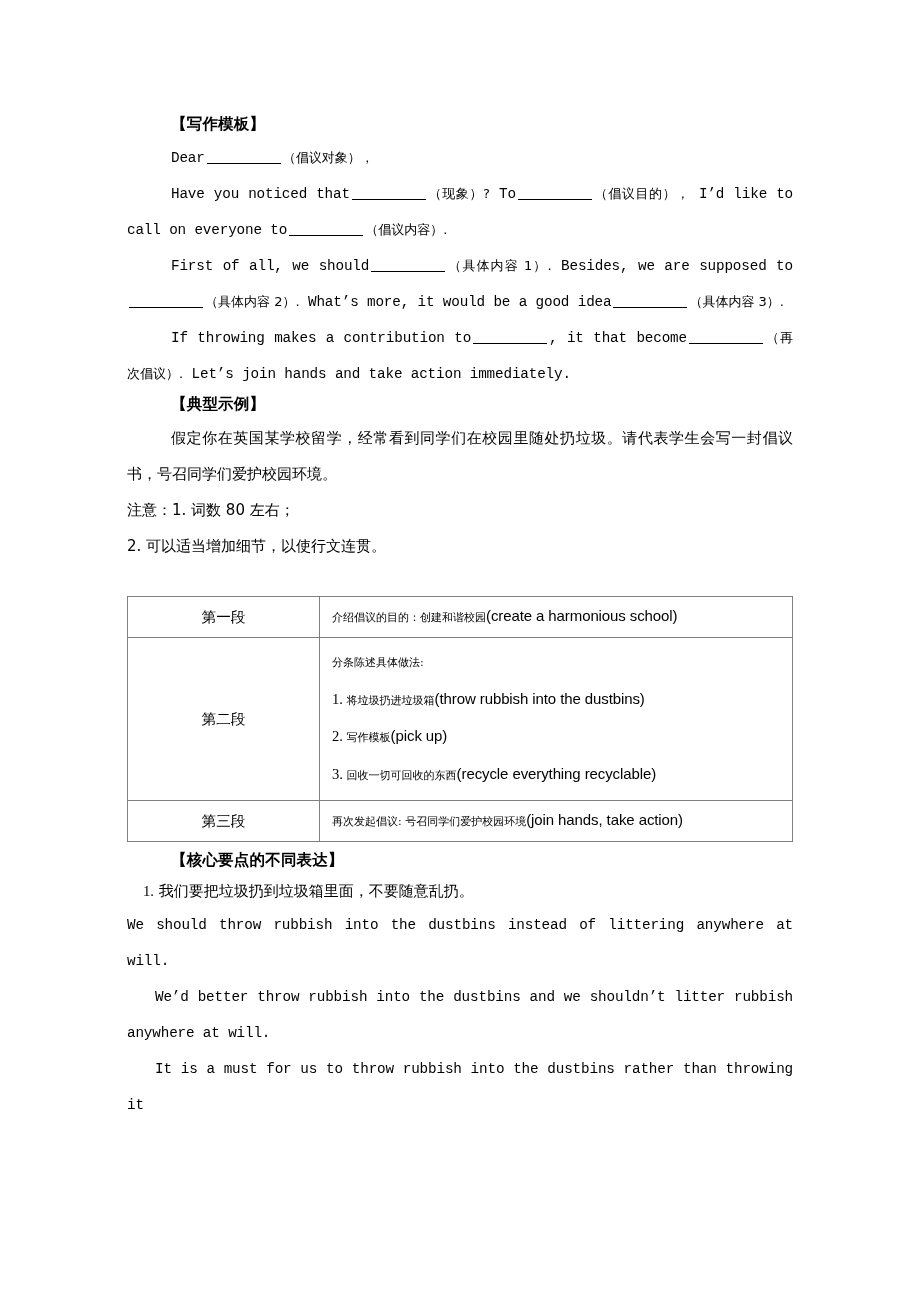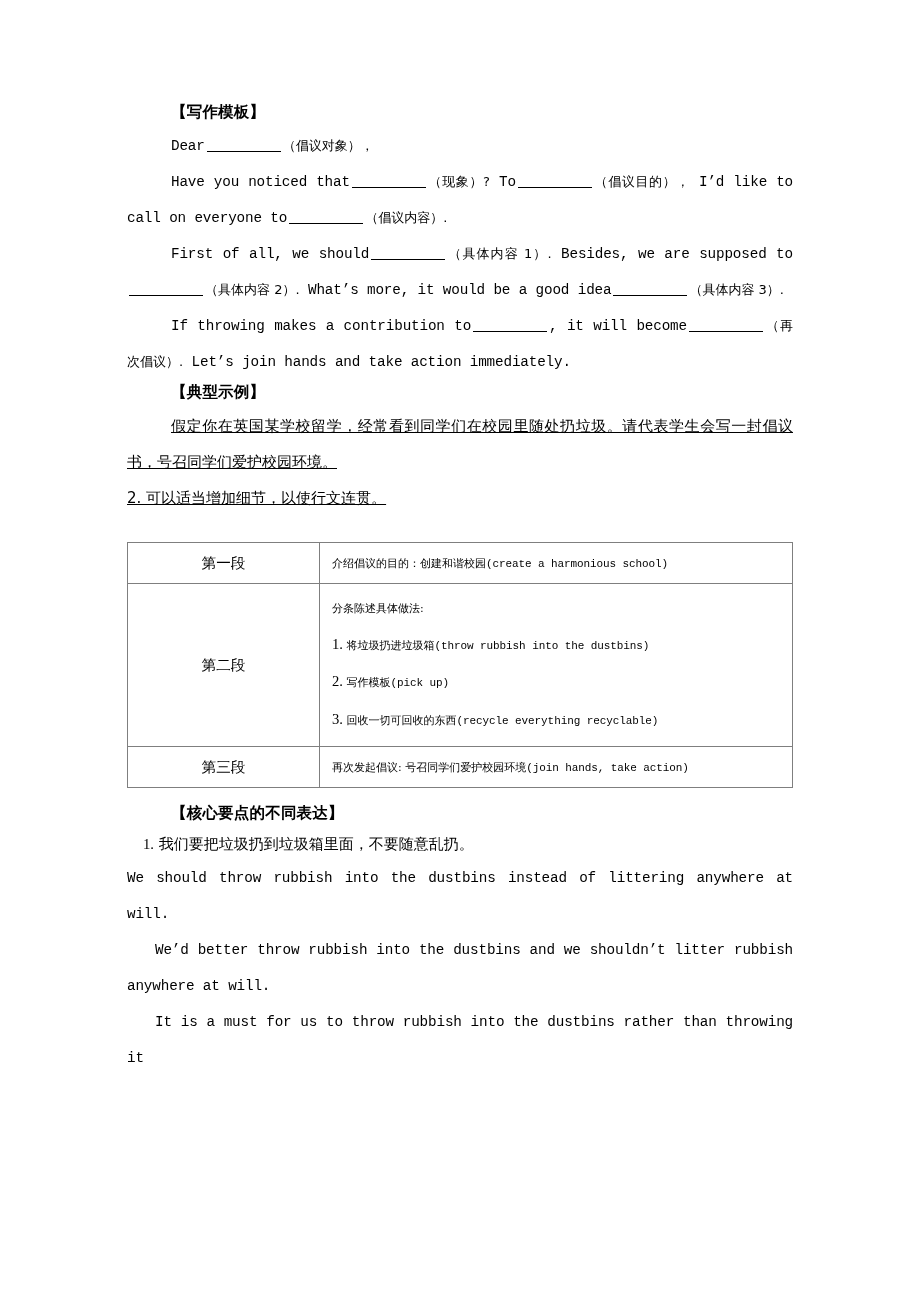--- a/index.html
+++ b/index.html
@@ -12,21 +12,21 @@
     width: 920px;
     height: 1302px;
     background: #ffffff;
     overflow: hidden;
     font-family: "Liberation Serif", serif;
     color: #000000;
   }
   .content {
     position: absolute;
     left: 127px;
-    top: 100px;
+    top: 112px;
     width: 666px;
   }
 
   
   .section-head {
     font-family: "DejaVu Sans", sans-serif;
     font-size: 15.5px;
     font-weight: bold;
     line-height: 1.55;
     margin: 0 0 4px 0;
@@ -42,21 +42,20 @@
     word-break: break-word;
   }
   .para.en {
     font-family: "Liberation Mono", monospace;
     font-size: 14.3px;
     letter-spacing: -0.15px;
   }
   .para.cn {
     font-family: "DejaVu Sans", sans-serif;
     font-size: 15px;
-    text-decoration: underline;
   }
   .indent  { text-indent: 44px; }
   .indent2 { text-indent: 28px; }
 
   
   .cn-inline {
     font-family: "DejaVu Sans", sans-serif;
     font-size: 13px;
     letter-spacing: 0;
   }
@@ -67,20 +66,21 @@
     vertical-align: -2px;
     margin: 0 2px;
   }
   .blank.sm { width: 66px; }
 
   
   .guide-table {
     border-collapse: collapse;
     width: 666px;
     table-layout: fixed;
+    margin-top: 6px;
   }
   .guide-table td {
     border: 1px solid #7f7f7f;
     padding: 0;
     vertical-align: middle;
   }
   .guide-table td.col-left {
     width: 191px;
     text-align: center;
     font-family: "DejaVu Sans", sans-serif;
@@ -93,22 +93,22 @@
   .cell-line {
     font-size: 14.6px;
     line-height: 35px;
     white-space: nowrap;
   }
   .cell-line .cn {
     font-family: "DejaVu Sans", sans-serif;
     font-size: 11px;
   }
   .cell-line .en {
-    font-family: Liberation Mono, monospace;
-    font-size: 11px;
+    font-family: Liberation Sans, sans-serif;
+    font-size: 15px;
     letter-spacing: -0.1px;
   }
   .row1 .cell-line,
   .row3 .cell-line { line-height: 38px; }
   .row2 .cell-line { line-height: 35.5px; }
   .row2-inner { padding: 6px 0 7px 0; }
   .ol-num {
     font-family: "Liberation Serif", serif;
     font-size: 14.6px;
   }
@@ -140,29 +140,30 @@
       <span>I’d like to call on everyone to</span><span class="blank"></span><span class="cn-inline">（倡议内容）.</span>
     </p>
 
     <p class="para en indent">
       <span>First of all, we should</span><span class="blank"></span><span class="cn-inline">（具体内容 1）.</span>
       <span>Besides, we are supposed to</span><span class="blank"></span><span class="cn-inline">（具体内容 2）.</span>
       <span>What’s more, it would be a good idea</span><span class="blank"></span><span class="cn-inline">（具体内容 3）.</span>
     </p>
 
     <p class="para en indent">
-      <span>If throwing makes a contribution to</span><span class="blank"></span><span>,  it will become</span><span class="blank"></span><span class="cn-inline">（再次倡议）.</span>
+      <span>If throwing makes a contribution to</span><span class="blank"></span><span>,  it that become</span><span class="blank"></span><span class="cn-inline">（再次倡议）.</span>
       <span>Let’s join hands and take action immediately.</span>
     </p>
 
 
     <div class="section-head">【典型示例】</div>
 
     <p class="para cn indent">假定你在英国某学校留学，经常看到同学们在校园里随处扔垃圾。请代表学生会写一封倡议书，号召同学们爱护校园环境。</p>
 
+    <p class="para cn">注意：1. 词数 80 左右；</p>
     <p class="para cn">2. 可以适当增加细节，以使行文连贯。</p>
 
     <div class="spacer-md"></div>
 
 
     <table class="guide-table">
       <tbody>
         <tr class="row1">
           <td class="col-left">第一段</td>
           <td class="col-right">
@@ -199,21 +200,21 @@
           <td class="col-left">第三段</td>
           <td class="col-right">
             <div class="cell-line">
               <span class="cn">再次发起倡议: 号召同学们爱护校园环境</span><span class="en">(join hands, take action)</span>
             </div>
           </td>
         </tr>
       </tbody>
     </table>
 
-    <div class="section-head" style="margin-top:13px;">【核心要点的不同表达】</div>
+    <div class="section-head" style="margin-top:6px;">【核心要点的不同表达】</div>
 
     <p class="list-item-cn">
       <span class="ol-num">1.</span>
       <span>我们要把垃圾扔到垃圾箱里面，不要随意乱扔。</span>
     </p>
 
     <p class="para en">We should throw rubbish into the dustbins instead of littering anywhere at will.</p>
 
     <p class="para en indent2">We’d better throw rubbish into the dustbins and we shouldn’t litter rubbish anywhere at will.</p>
 

